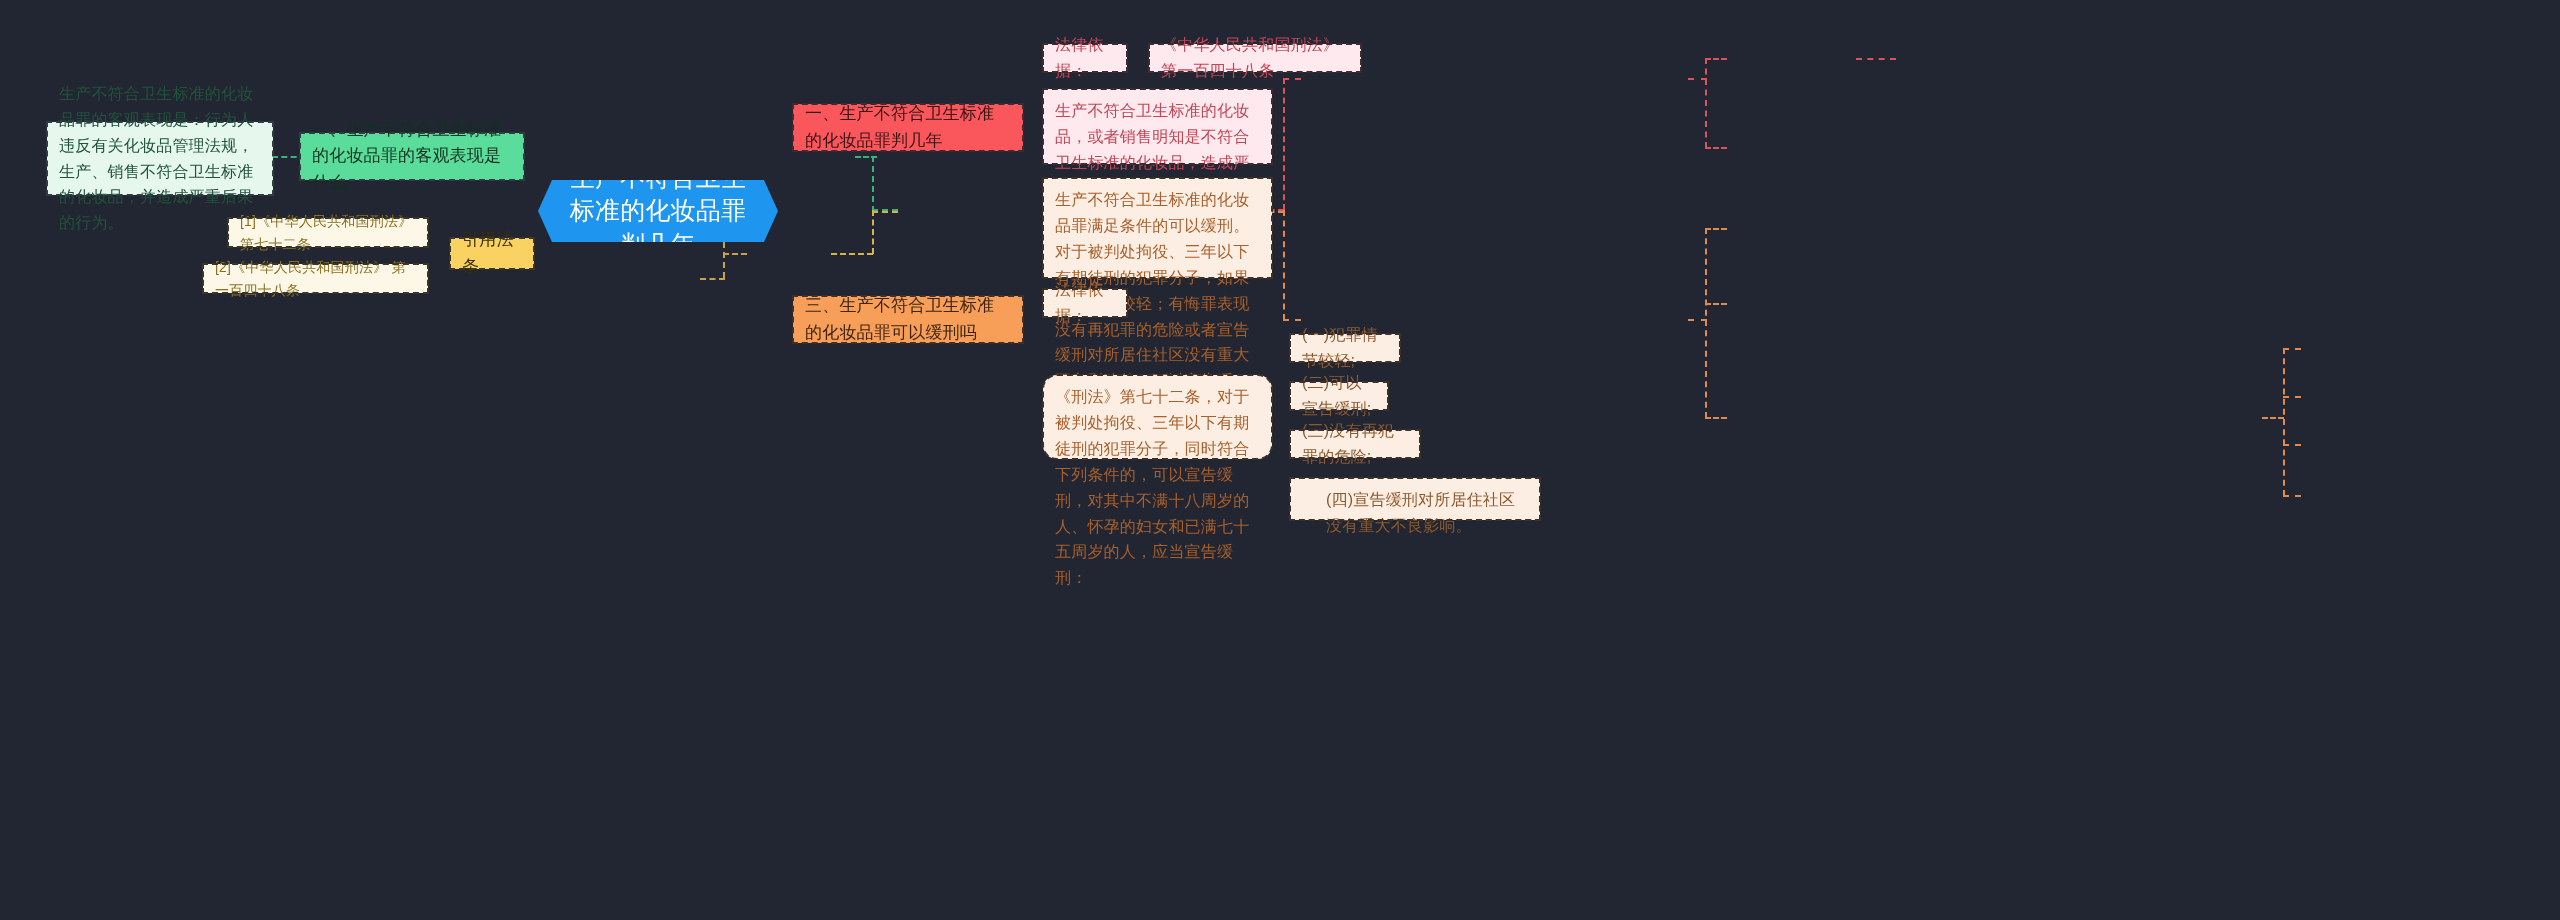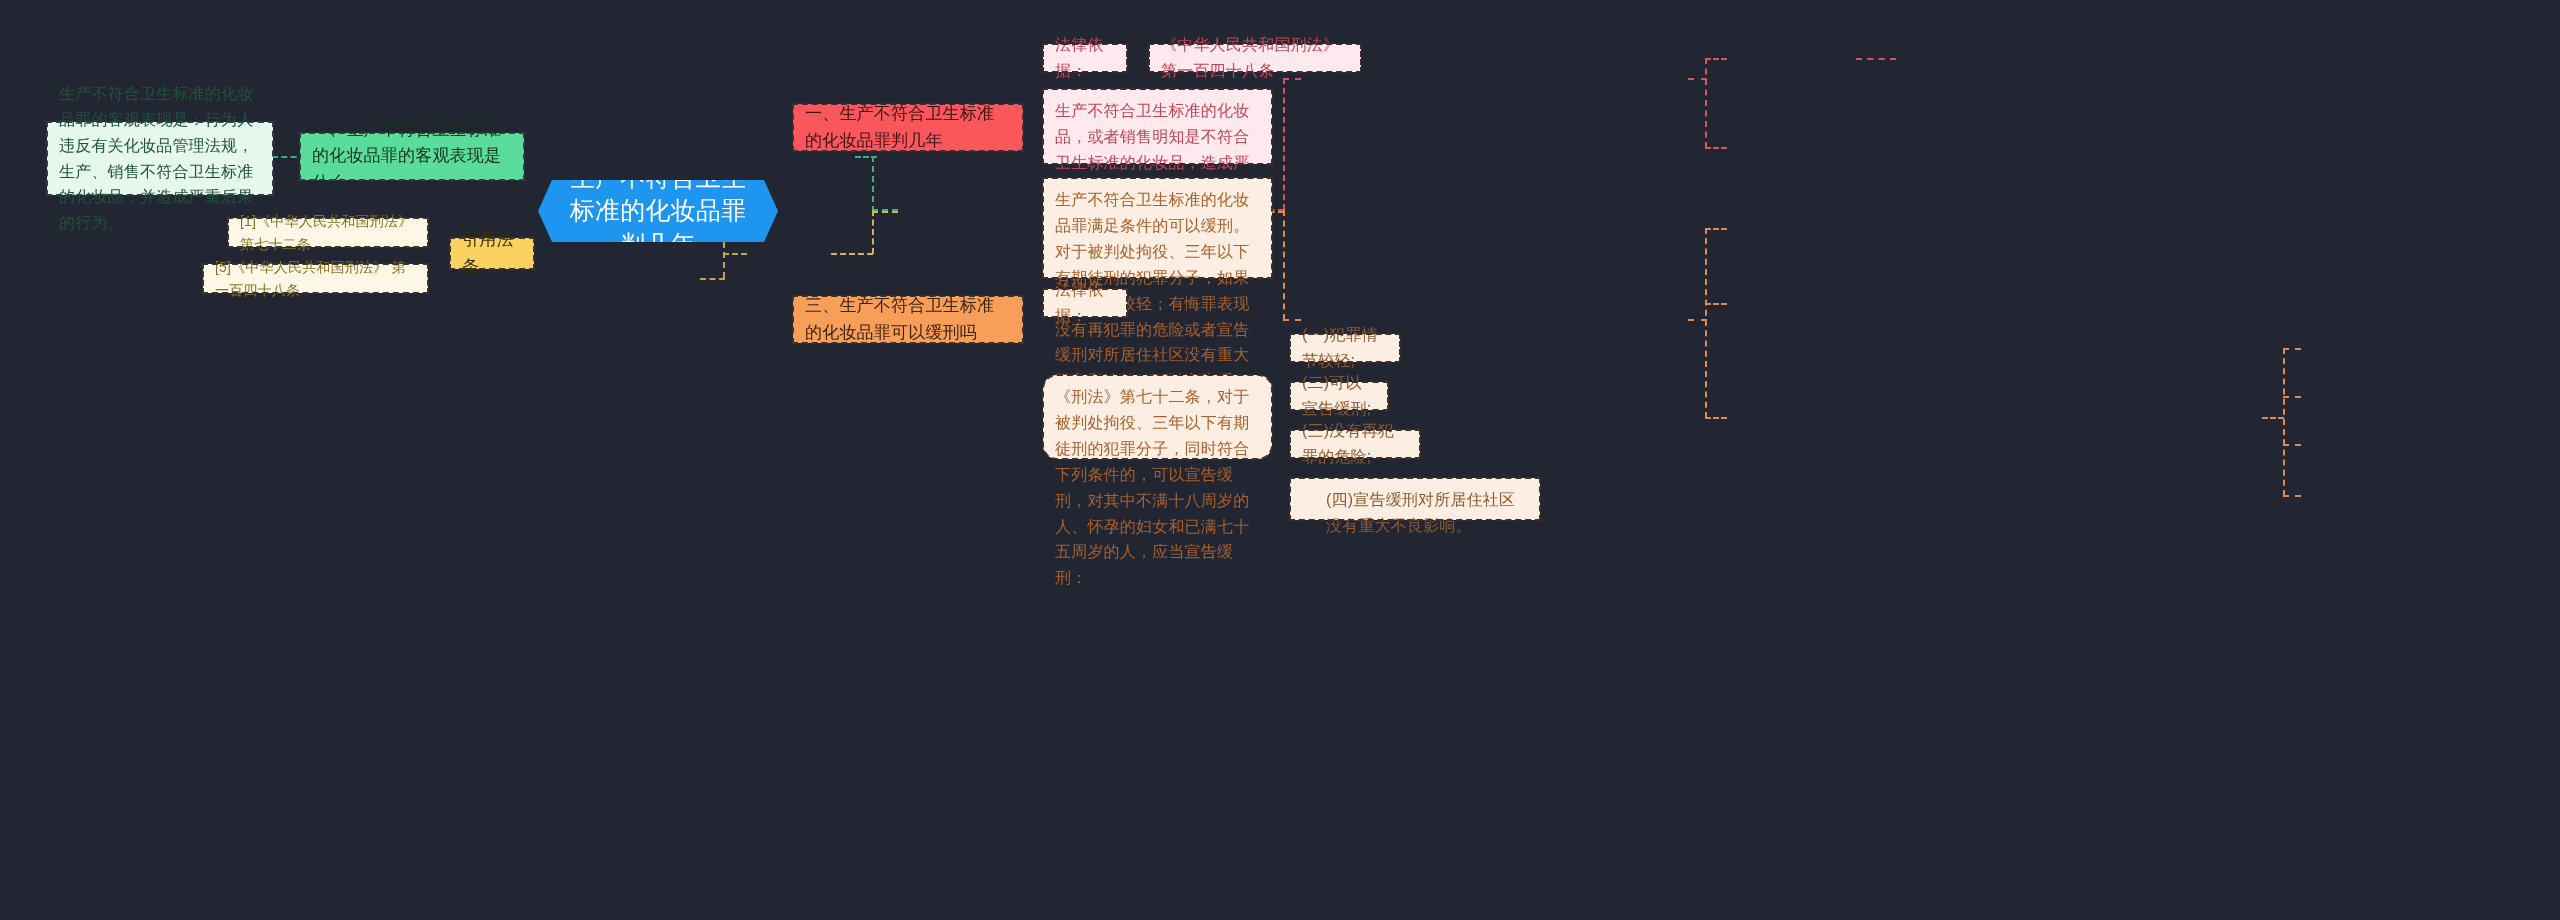--- a/index.html
+++ b/index.html
@@ -121,21 +121,21 @@
   <div class="conn h-cream" style="left:2283px;top:396px;width:18px;height:0;"></div>
   <div class="conn h-cream" style="left:2283px;top:444px;width:18px;height:0;"></div>
   <div class="conn h-cream" style="left:2283px;top:495px;width:18px;height:0;"></div>
 
   <div class="box leaf leaf-green ol-green" style="left:47px;top:122px;width:226px;height:73px;">生产不符合卫生标准的化妆品罪的客观表现是：行为人违反有关化妆品管理法规，生产、销售不符合卫生标准的化妆品，并造成严重后果的行为。</div>
 
   <div class="box branch green-branch ol-green" style="left:300px;top:133px;width:224px;height:47px;">一、生产不符合卫生标准的化妆品罪的客观表现是什么</div>
 
   <div class="box leaf leaf-yellowtint ol-yellow" style="left:228px;top:218px;width:200px;height:29px;justify-content:center;">[1]《中华人民共和国刑法》 第七十二条</div>
 
-  <div class="box leaf leaf-yellowtint ol-yellow" style="left:203px;top:264px;width:225px;height:29px;justify-content:center;">[5]《中华人民共和国刑法》 第一百四十八条</div>
+  <div class="box leaf leaf-yellowtint ol-yellow" style="left:203px;top:264px;width:225px;height:29px;justify-content:center;">[2]《中华人民共和国刑法》 第一百四十八条</div>
 
   <div class="box branch yellow-branch ol-yellow" style="left:450px;top:238px;width:84px;height:31px;">引用法条</div>
 
   <div class="box central" style="left:538px;top:180px;width:240px;height:62px;">生产不符合卫生标准的化妆品罪判几年</div>
 
   <div class="box branch red-branch ol-red" style="left:793px;top:59px;width:230px;height:47px;margin-top:45px;">一、生产不符合卫生标准的化妆品罪判几年</div>
 
   <div class="box leaf leaf-pink ol-red" style="left:1043px;top:44px;width:84px;height:28px;">法律依据：</div>
 
   <div class="box leaf leaf-pink ol-red" style="left:1149px;top:44px;width:212px;height:28px;justify-content:center;">《中华人民共和国刑法》第一百四十八条</div>

